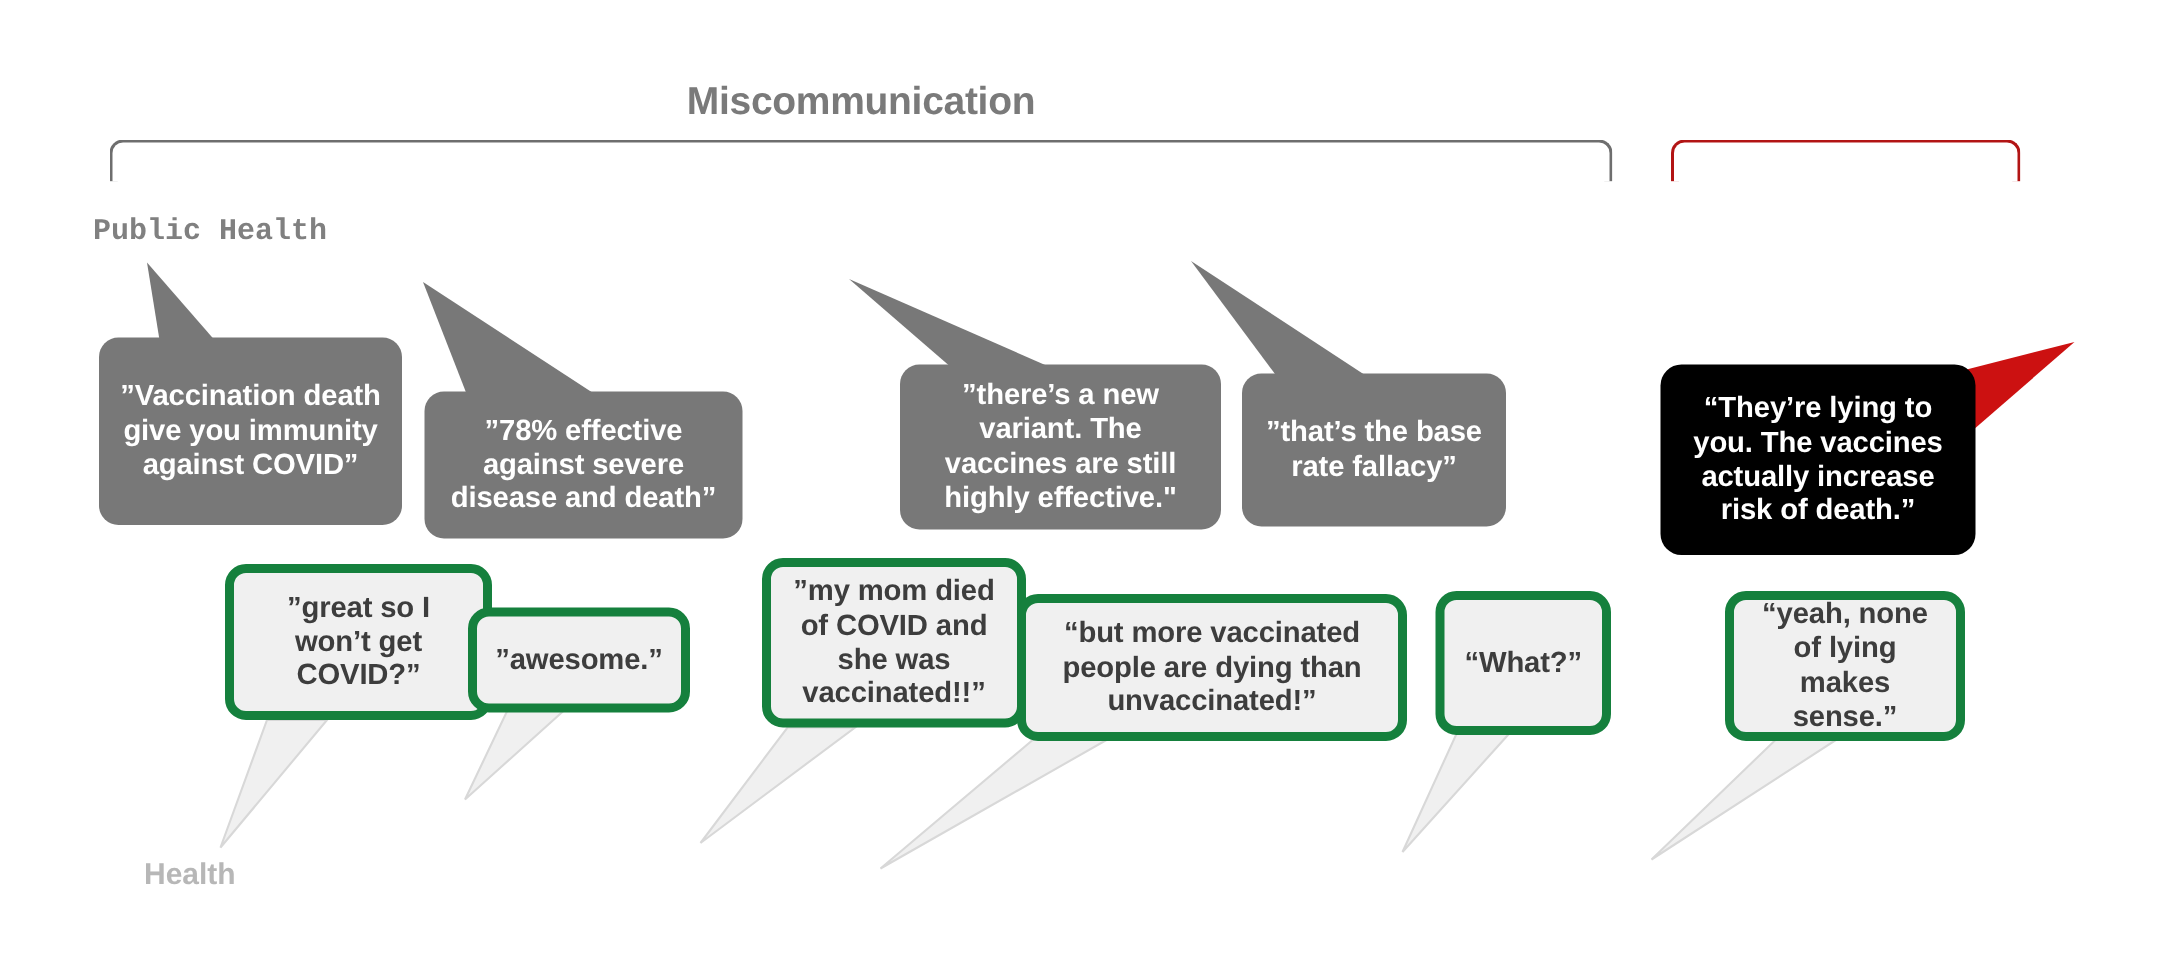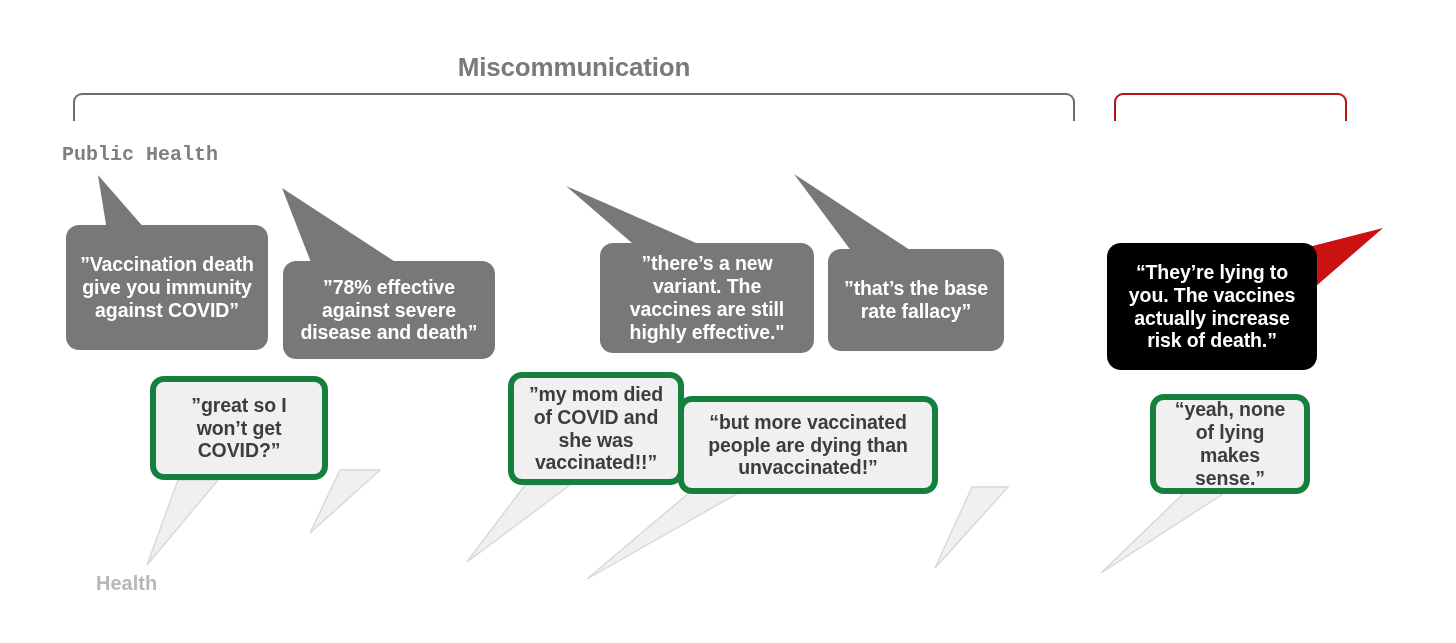--- a/index.html
+++ b/index.html
@@ -190,27 +190,33 @@
   </div>
 
   <div class="bubble red" style="left:1107px; top:243px; width:210px; height:127px;">
     <span class="txt">“They’re lying to you. The vaccines actually increase risk of death.”</span>
   </div>
 
   <div class="bubble light" style="left:150px; top:376px; width:178px; height:104px;">
     <span class="txt">”great so I won’t get COVID?”</span>
   </div>
 
+  <div class="bubble light" style="left:312px; top:405px; width:148px; height:70px;">
+    <span class="txt">”awesome.”</span>
+  </div>
 
   <div class="bubble light" style="left:508px; top:372px; width:176px; height:113px;">
     <span class="txt">”my mom died of COVID and she was vaccinated!!”</span>
   </div>
 
   <div class="bubble light" style="left:678px; top:396px; width:260px; height:98px;">
     <span class="txt">“but more vaccinated people are dying than unvaccinated!”</span>
   </div>
 
+  <div class="bubble light" style="left:957px; top:394px; width:117px; height:96px;">
+    <span class="txt">“What?”</span>
+  </div>
 
   <div class="bubble light" style="left:1150px; top:394px; width:160px; height:100px;">
     <span class="txt">“yeah, none of lying makes sense.”</span>
   </div>
 
 </div>
 
 </body></html>

